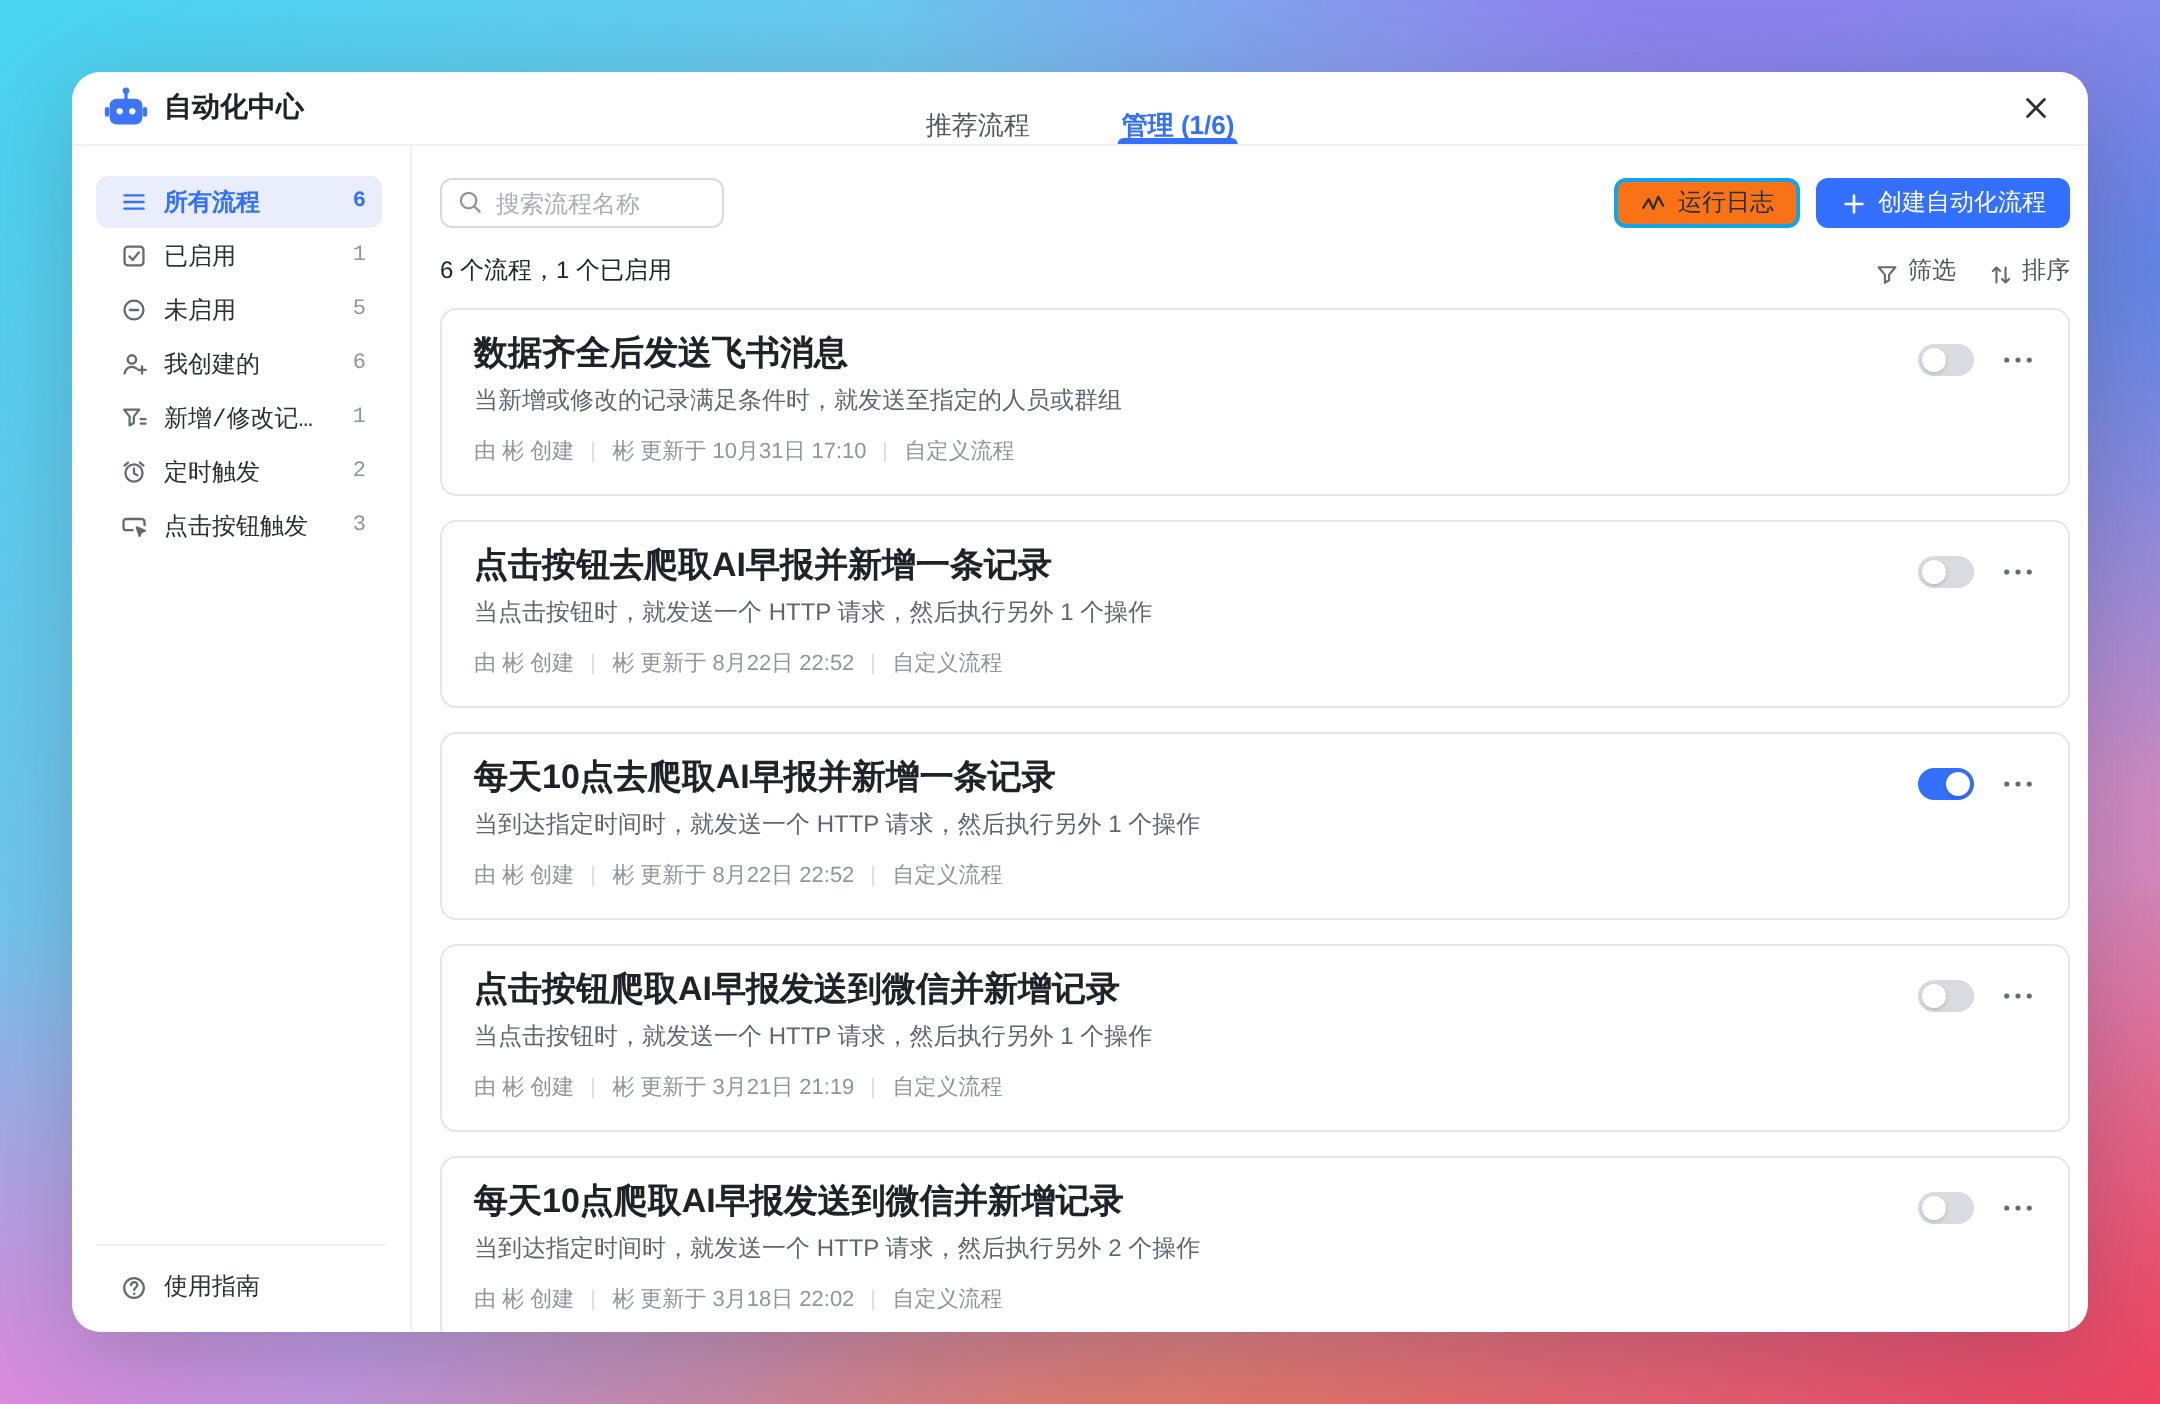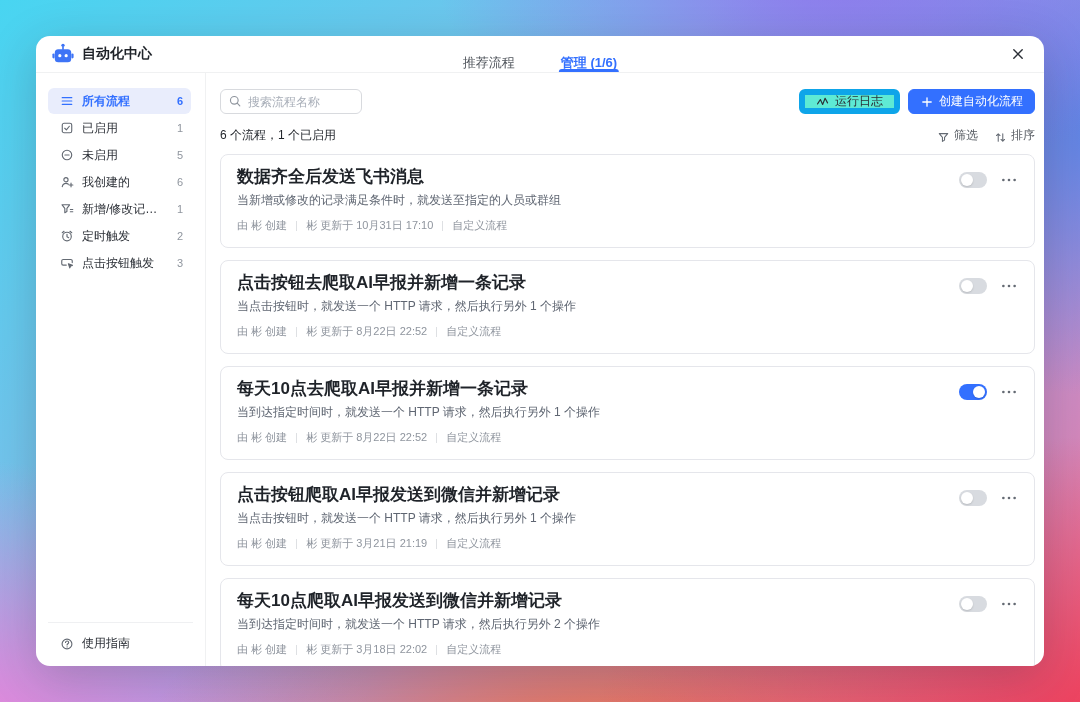--- a/index.html
+++ b/index.html
@@ -31,21 +31,21 @@
   .tab { position:relative; height:100%; display:flex; align-items:flex-end; padding:0 2px;
          font-size:13px; color:#51565d; cursor:pointer; }
   .tab.active { color:var(--accent); font-weight:600; }
   .tab.active::after { content:""; position:absolute; left:0; right:0; bottom:0; height:3px;
          background:var(--accent); border-radius:3px 3px 0 0; }
   .close { margin-left:auto; width:28px; height:28px; border:none; background:transparent;
            display:flex; align-items:center; justify-content:center; color:#2b2f36; cursor:pointer; }
   
   .mbody { flex:1; display:flex; min-height:0; }
   .side { width:170px; flex:0 0 170px; border-right:1px solid #f0f1f2;
-          display:flex; flex-direction:column; padding-top:15px; }
+          display:flex; flex-direction:column; padding-top:15px;font-family:Liberation Mono, monospace; }
   .side-nav { flex:1; }
   .side-item { height:26px; margin:0 14px 1px 12px; padding:0 8px 0 12px; border-radius:6px;
           display:flex; align-items:center; gap:8px; font-size:12px; color:#2b2f36;
           cursor:pointer; white-space:nowrap; }
   .side-item .icon { color:#646a73; }
   .side-label { overflow:hidden; text-overflow:ellipsis; }
   .side-count { margin-left:auto; font-size:11px; color:#8f959e; }
   .side-item.active { background:var(--accent-bg); color:var(--accent); font-weight:600; }
   .side-item.active .icon, .side-item.active .side-count { color:var(--accent); }
   .side-foot { margin:0 12px; border-top:1px solid #eff0f2; padding:12px 0 14px 12px; }
@@ -56,21 +56,21 @@
   .toolbar { display:flex; align-items:center; justify-content:space-between; height:25px; flex:0 0 25px; }
   .search { position:relative; width:142px; height:25px; }
   .search .icon { position:absolute; left:8px; top:5px; color:#8f959e; }
   .search input { width:100%; height:100%; border:1px solid #d8dade; border-radius:6px;
           padding:0 8px 0 27px; font-size:12px; color:#1f2329; outline:none;
           font-family:inherit; background:#fff; }
   .search input::placeholder { color:#a8aeb8; }
   .tb-right { display:flex; gap:8px; }
   .btn { height:25px; border-radius:6px; display:flex; align-items:center; gap:5px;
          padding:0 11px; font-size:12px; cursor:pointer; font-family:inherit; }
-  .btn.ghost { background:#5eead4; border:6px solid #0ea5e9; color:#2b2f36;margin-left:17px; }
+  .btn.ghost { background:#f97316; border:2px solid #0ea5e9; color:#2b2f36;margin-left:17px; }
   .btn.primary { background:var(--accent); border:1px solid var(--accent); color:#fff; }
   .summary { margin-top:13px; display:flex; align-items:center; justify-content:space-between; flex:0 0 auto; }
   .sum-text { font-size:12px; color:#1f2329; }
   .sum-right { display:flex; gap:16px; }
   .tool { display:flex; align-items:flex-end; gap:4px; font-size:12px; color:#51565d; cursor:pointer; }
   .tool .icon { color:#646a73; }
   
   .cards { margin-top:10px; display:flex; flex-direction:column; gap:12px; }
   .card { background:#fff; border:1px solid #e5e6eb; border-radius:8px; padding:13px 16px 14px;
           display:flex; align-items:flex-start; cursor:pointer; flex:0 0 auto; }

